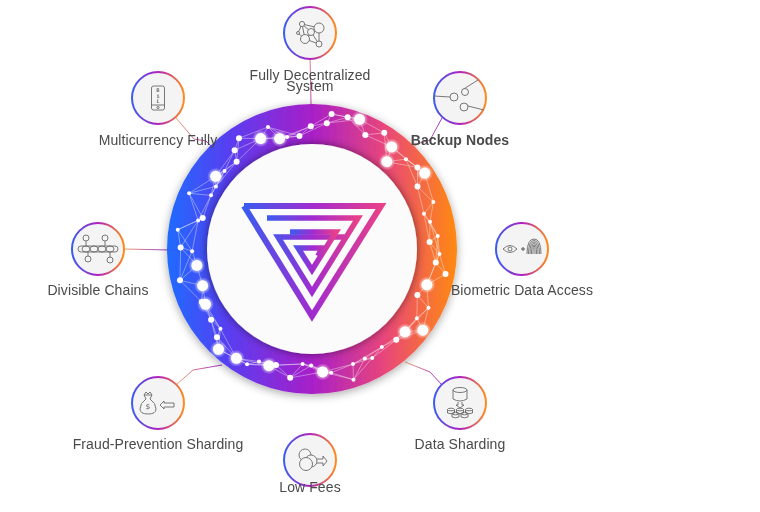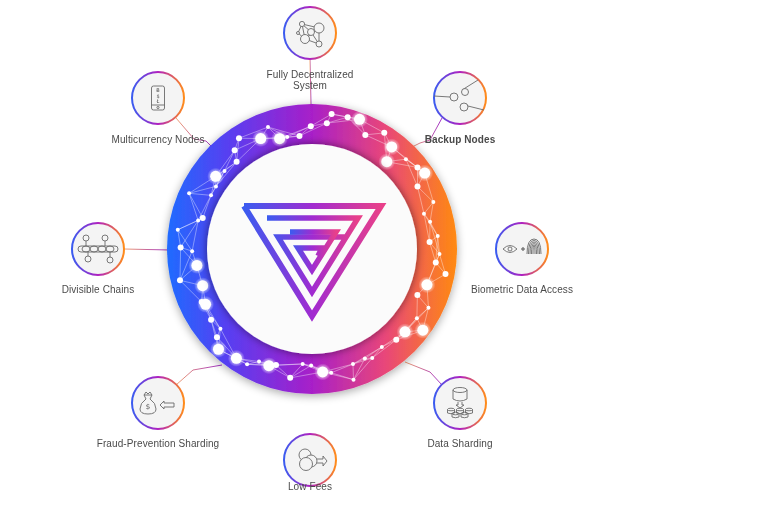--- a/index.html
+++ b/index.html
@@ -1,19 +1,19 @@
 <!DOCTYPE html>
 <html><head>
   <meta charset="utf-8">
   <style>
     html, body { margin: 0; padding: 0; background: #ffffff; }
     body { width: 760px; height: 512px; overflow: hidden; position: relative;
       font-family: "Liberation Sans", "DejaVu Sans", sans-serif; }
     #stage { position: absolute; left: 0; top: 0; width: 760px; height: 512px; }
-    .label { position: absolute; font-size: 10px; color: #4a4a4a; text-align: center;
+    .label { position: absolute; font-size: 14px; color: #4a4a4a; text-align: center;
       white-space: nowrap; line-height: 10.5px; transform: translateX(-50%); letter-spacing: 0.1px; }
   </style>
 </head>
 <body>
 
 <div id="stage">
   <svg id="svg" width="760" height="512" viewBox="0 0 760 512" xmlns="http://www.w3.org/2000/svg">
     <defs>
       <linearGradient id="ringGrad" x1="0" y1="0" x2="1" y2="0">
         <stop offset="0" stop-color="#1f6bff"></stop>
@@ -456,21 +456,21 @@
           </g>
         </g>
       </g>
   </svg>
   <div id="labels">
       <div class="label" style="left: 310px; top: 70px;">
         <div>Fully Decentralized</div>
         <div>System</div>
       </div>
       <div class="label" style="left: 158px; top: 135px;">
-        <div>Multicurrency Nodes</div>
+        <div>Multicurrency Fully</div>
       </div>
       <div class="label" style="left: 460px; top: 135px; font-weight: bold;">
         <div>Backup Nodes</div>
       </div>
       <div class="label" style="left: 98px; top: 285px;">
         <div>Divisible Chains</div>
       </div>
       <div class="label" style="left: 522px; top: 285px;">
         <div>Biometric Data Access</div>
       </div>

